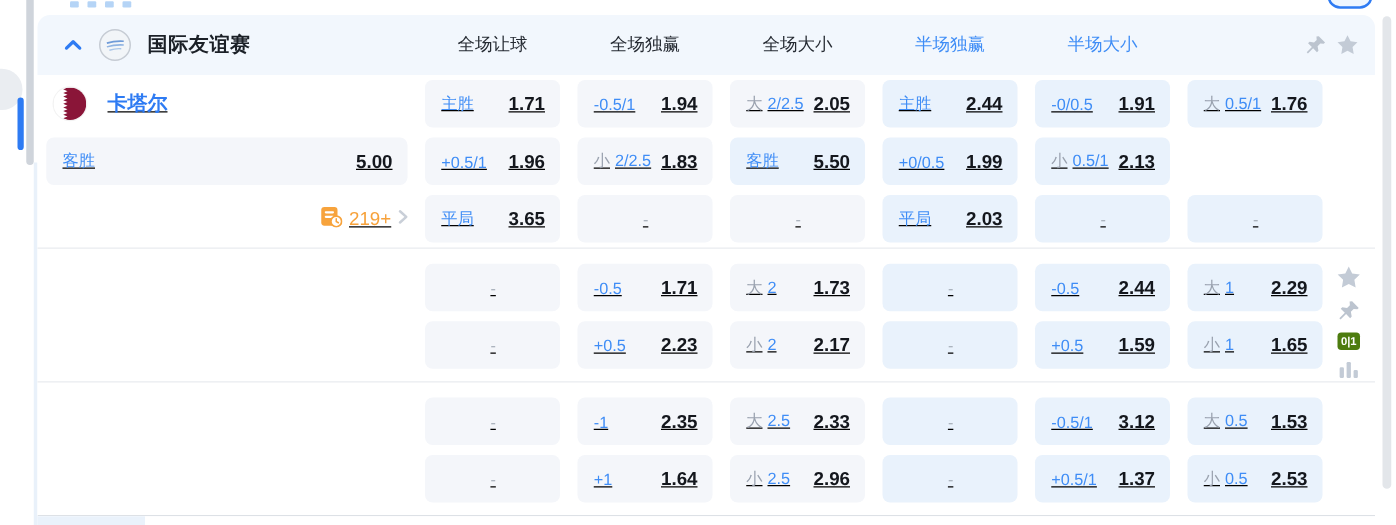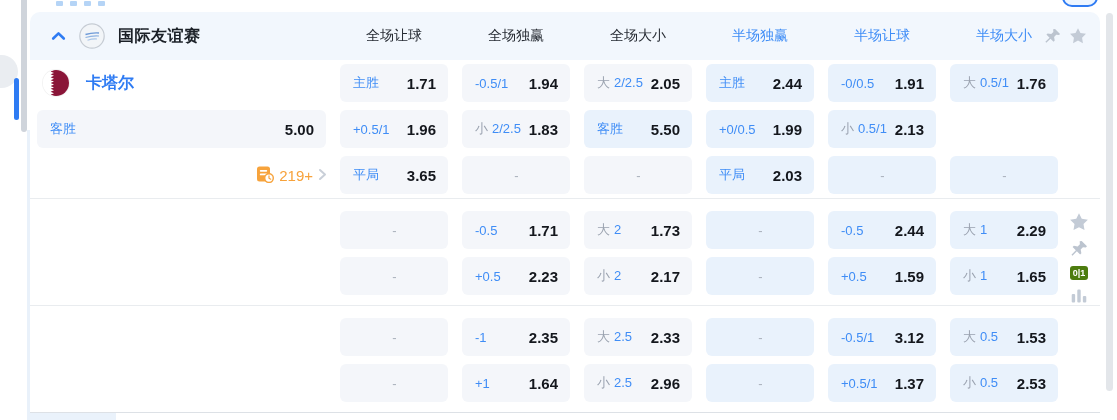--- a/index.html
+++ b/index.html
@@ -42,21 +42,21 @@
   .league-logo { width:26px; height:26px; display:flex; }
   .league-title { font-size:16px; font-weight:700; color:#1b2027; letter-spacing:.5px; }
   .col-head { text-align:center; font-size:14px; color:#262b33; }
   .col-head.blue { color:#3f8df6; }
   .header-icons { position:absolute; right:13px; top:0; height:48px; display:flex; align-items:center; gap:8px; }
   .header-icons span { display:flex; cursor:pointer; }
 
   
   .sec { position:relative; }
   .sec + .sec { border-top:1px solid #e9ecef; padding:8px 0 6px; }
-  .row { height:46px; align-items:stretch; }
+  .row { height:46px; align-items:stretch;text-decoration:underline; }
   .left-slot { position:relative; }
 
   .team { display:flex; align-items:center; gap:17px; padding-left:13px; height:46px; cursor:pointer; }
   .flag { width:26px; height:26px; border-radius:50%; overflow:hidden; background:#fff;
     box-shadow:0 0 0 1px rgba(0,0,0,.05); flex:0 0 auto; }
   .flag svg { display:block; }
   .team-name { font-size:16px; font-weight:600; }
   .home .team-name { color:#2e7bf3; }
   .away .team-name { color:#2b3038; }
 
@@ -120,21 +120,20 @@
             <path d="M6.5 14.5 Q13 12.5 20 13" stroke="#8fb3e2" stroke-width="1.2" fill="none"></path>
             <path d="M8.5 17.2 Q13.5 15.6 18 16" stroke="#aac6e8" stroke-width="1.1" fill="none"></path>
           </svg>
         </span>
         <span class="league-title">国际友谊赛</span>
       </div>
       <div class="col-head">全场让球</div>
       <div class="col-head">全场独赢</div>
       <div class="col-head">全场大小</div>
       <div class="col-head blue">半场独赢</div>
-      <div class="col-head blue">半场让球</div>
       <div class="col-head blue">半场大小</div>
     </div>
     <div class="header-icons">
       <span>
         <svg width="17" height="17" viewBox="0 0 16 16">
             <path fill="#bcc4cf" d="M10.4.9l4.7 4.7-1 1-2.6-.2-2 2 .6 3.4-1.1 1.1-2.9-2.9-3.9 3.9-.9-.9 3.9-3.9L2.3 6.2l1.1-1.1 3.4.6 2-2-.2-2.6z"></path>
           </svg>
       </span>
       <span>
         <svg width="18" height="18" viewBox="0 0 16 16">

